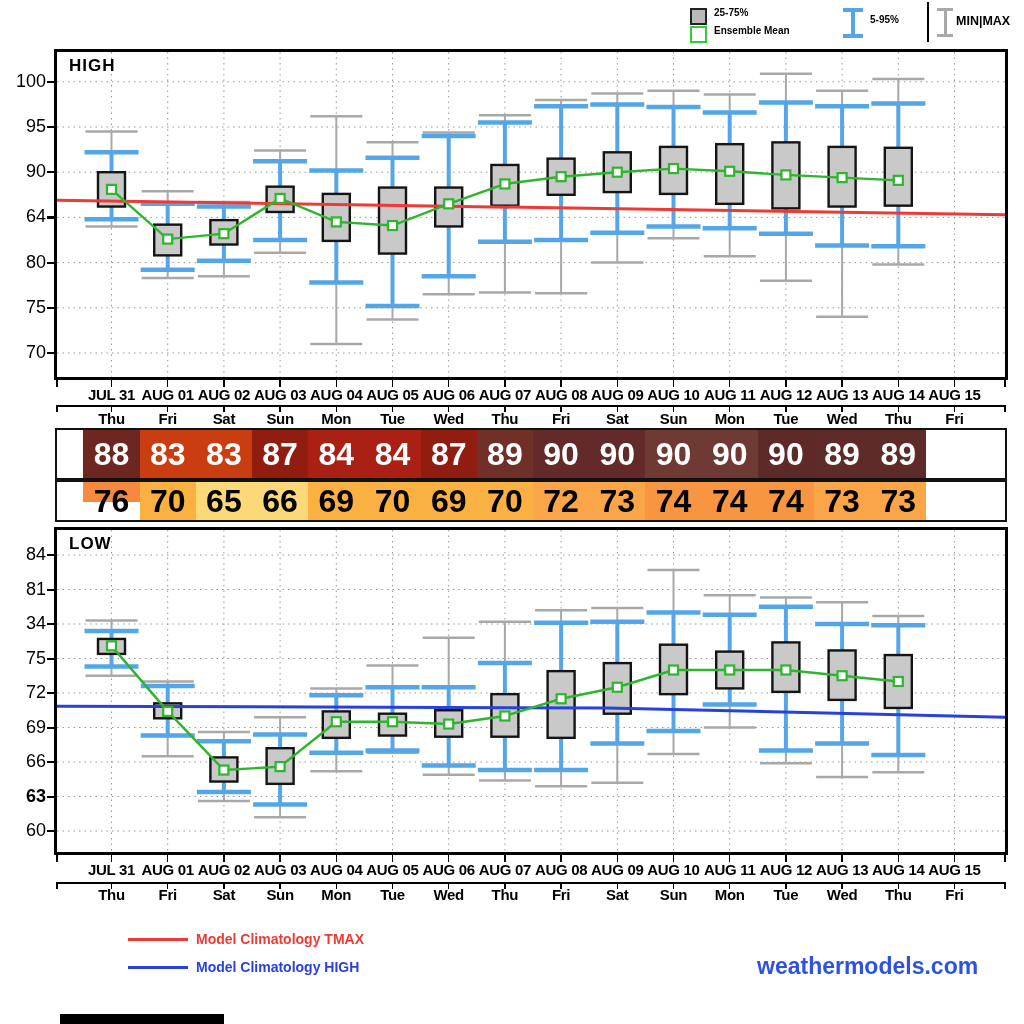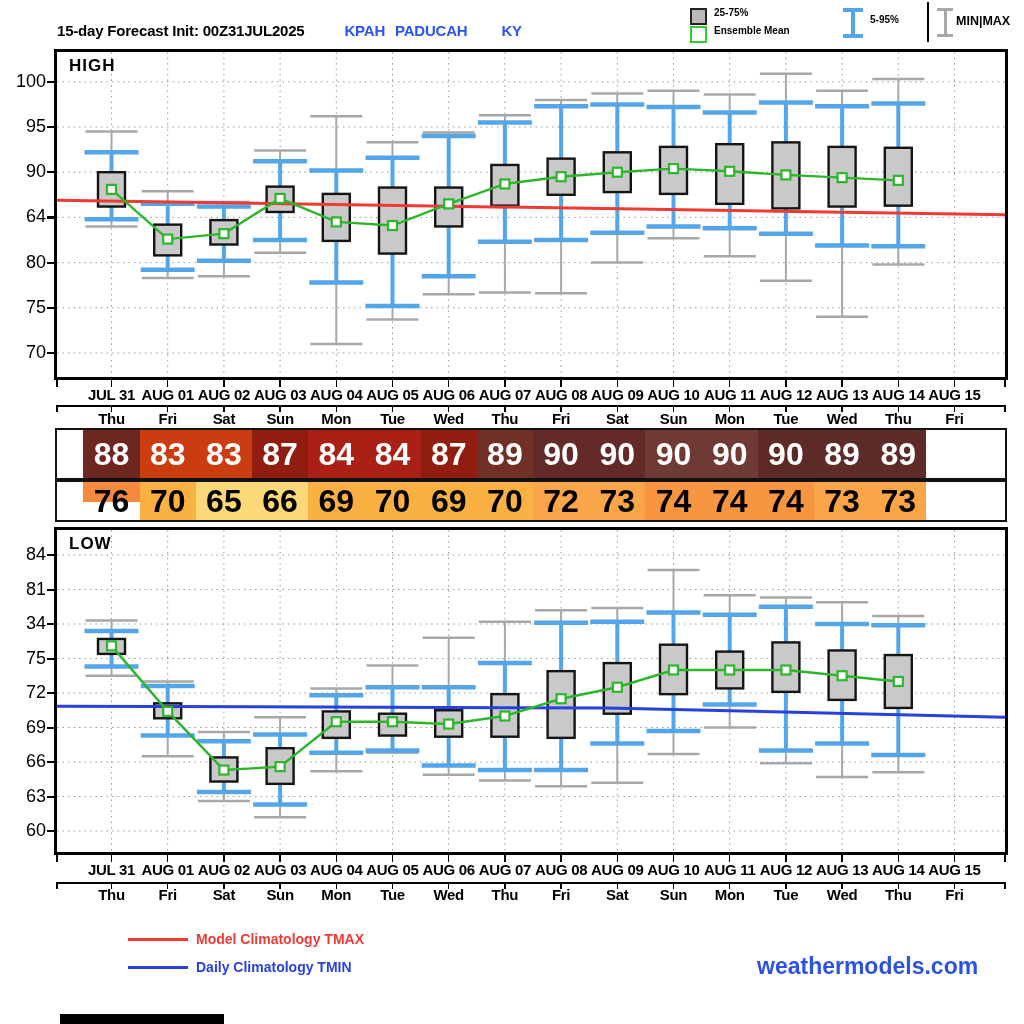--- a/index.html
+++ b/index.html
@@ -23,26 +23,20 @@
   .climo-text{font-size:14px;font-weight:bold;}
   .brand{font-size:23px;font-weight:bold;color:#2d52e2;}
   .footer{font-size:12.5px;font-weight:bold;color:#111;letter-spacing:-0.2px;}
   svg{position:absolute;overflow:visible;}
 </style>
 </head>
 <body>
 
 <div class="page">
 
-  <div class="abs title2">
-    <span>15-day Forecast Init: 00Z31JUL2025</span>
-    <span class="station" style="margin-left:36px;">KPAH</span>
-    <span class="station" style="margin-left:6px;">PADUCAH</span>
-    <span class="station" style="margin-left:30px;">KY</span>
-  </div>
 
   <div class="abs" style="left:690px;top:8px;width:13px;height:13px;background:#b9b9b9;border:2.5px solid #222;"></div>
   <div class="abs leg-label" style="left:714px;top:7px;">25-75%</div>
   <div class="abs" style="left:690px;top:26px;width:13px;height:13px;background:#fff;border:2.5px solid #33cc33;"></div>
   <div class="abs leg-label" style="left:714px;top:25px;">Ensemble Mean</div>
 
   <div class="abs" style="left:843px;top:8px;width:20px;height:4px;background:#55a6e8;"></div>
   <div class="abs" style="left:851px;top:8px;width:4px;height:30px;background:#55a6e8;"></div>
   <div class="abs" style="left:843px;top:34px;width:20px;height:4px;background:#55a6e8;"></div>
   <div class="abs leg-label" style="left:870px;top:14px;">5-95%</div>
@@ -428,21 +422,21 @@
       <div class="y-label abs" style="position: absolute; left: 8px; top: 206.4px;">64</div>
       <div class="y-tick abs" style="position: absolute; left: 47px; top: 216.4px;"></div>
       <div class="y-label abs" style="position: absolute; left: 8px; top: 161.2px;">90</div>
       <div class="y-tick abs" style="position: absolute; left: 47px; top: 171.2px;"></div>
       <div class="y-label abs" style="position: absolute; left: 8px; top: 116px;">95</div>
       <div class="y-tick abs" style="position: absolute; left: 47px; top: 126px;"></div>
       <div class="y-label abs" style="position: absolute; left: 8px; top: 70.8px;">100</div>
       <div class="y-tick abs" style="position: absolute; left: 47px; top: 80.8px;"></div>
       <div class="y-label abs" style="position: absolute; left: 8px; top: 820px;">60</div>
       <div class="y-tick abs" style="position: absolute; left: 47px; top: 830px;"></div>
-      <div class="y-label abs" style="position: absolute; left: 8px; top: 785.5px;">63</div>
+      <div class="y-label abs" style="position: absolute; left: 8px; top: 785.5px; font-weight: bold;">63</div>
       <div class="y-tick abs" style="position: absolute; left: 47px; top: 795.5px;"></div>
       <div class="y-label abs" style="position: absolute; left: 8px; top: 751px;">66</div>
       <div class="y-tick abs" style="position: absolute; left: 47px; top: 761px;"></div>
       <div class="y-label abs" style="position: absolute; left: 8px; top: 716.5px;">69</div>
       <div class="y-tick abs" style="position: absolute; left: 47px; top: 726.5px;"></div>
       <div class="y-label abs" style="position: absolute; left: 8px; top: 682px;">72</div>
       <div class="y-tick abs" style="position: absolute; left: 47px; top: 692px;"></div>
       <div class="y-label abs" style="position: absolute; left: 8px; top: 647.5px;">75</div>
       <div class="y-tick abs" style="position: absolute; left: 47px; top: 657.5px;"></div>
       <div class="y-label abs" style="position: absolute; left: 8px; top: 613px;">34</div>
@@ -622,18 +616,18 @@
       <div class="cell-lo abs" style="position: absolute; left: 588.4px; top: 0px; width: 56.2px; height: 38px; background: rgb(248, 149, 64);">74</div>
       <div class="cell-lo abs" style="position: absolute; left: 644.6px; top: 0px; width: 56.2px; height: 38px; background: rgb(248, 149, 64);">74</div>
       <div class="cell-lo abs" style="position: absolute; left: 700.8px; top: 0px; width: 56.2px; height: 38px; background: rgb(248, 149, 64);">74</div>
       <div class="cell-lo abs" style="position: absolute; left: 757px; top: 0px; width: 56.2px; height: 38px; background: rgb(249, 165, 72);">73</div>
       <div class="cell-lo abs" style="position: absolute; left: 813.2px; top: 0px; width: 56.2px; height: 38px; background: rgb(249, 165, 72);">73</div>
     </div>
 
   <div class="abs" style="left: 128px; top: 938px; width: 60px; height: 3px; background: rgb(238, 58, 53);" id="tmax-line"></div>
   <div class="abs climo-text" id="tmax-text" style="left: 196px; top: 931px; color: rgb(238, 58, 53);">Model Climatology TMAX</div>
   <div class="abs" style="left: 128px; top: 966px; width: 60px; height: 3px; background: rgb(41, 64, 221);" id="tmin-line"></div>
-  <div class="abs climo-text" id="tmin-text" style="left: 196px; top: 959px; color: rgb(41, 64, 221);">Daily Climatology TMIN</div>
+  <div class="abs climo-text" id="tmin-text" style="left: 196px; top: 959px; color: rgb(41, 64, 221);">Model Climatology HIGH</div>
 
   <div class="abs brand" style="left:757px;top:953px;">weathermodels.com</div>
   <div class="abs" style="left:60px;top:1014px;width:164px;height:10px;background:#000;"></div>
 
 </div>
 
 </body></html>

